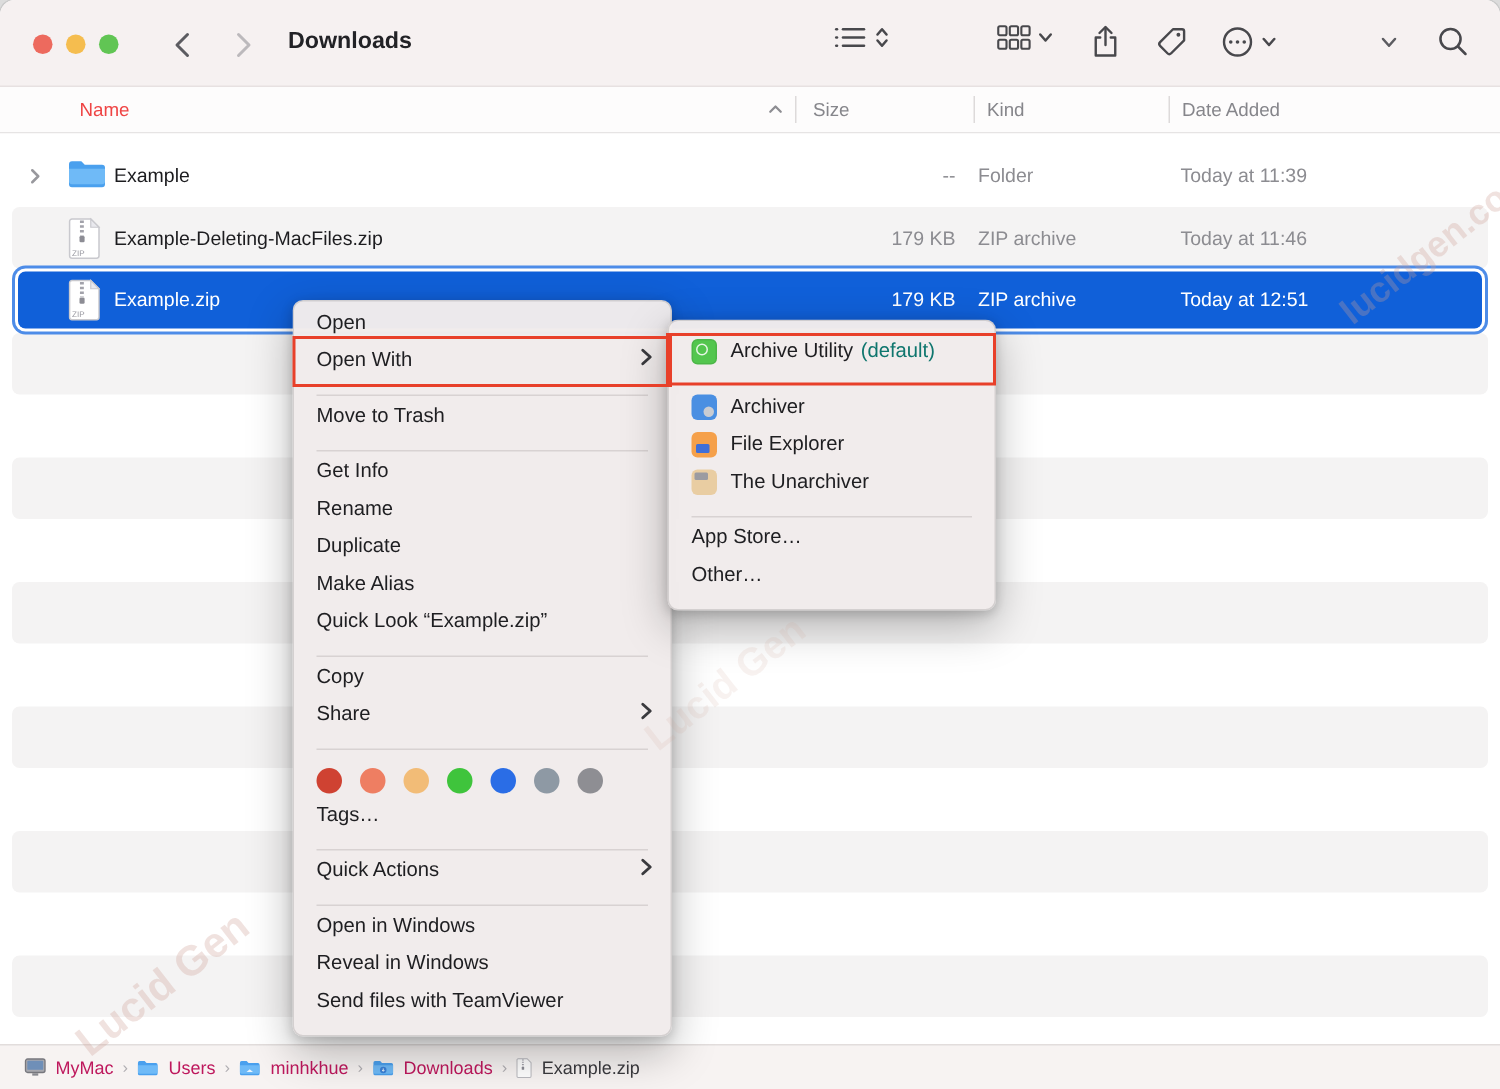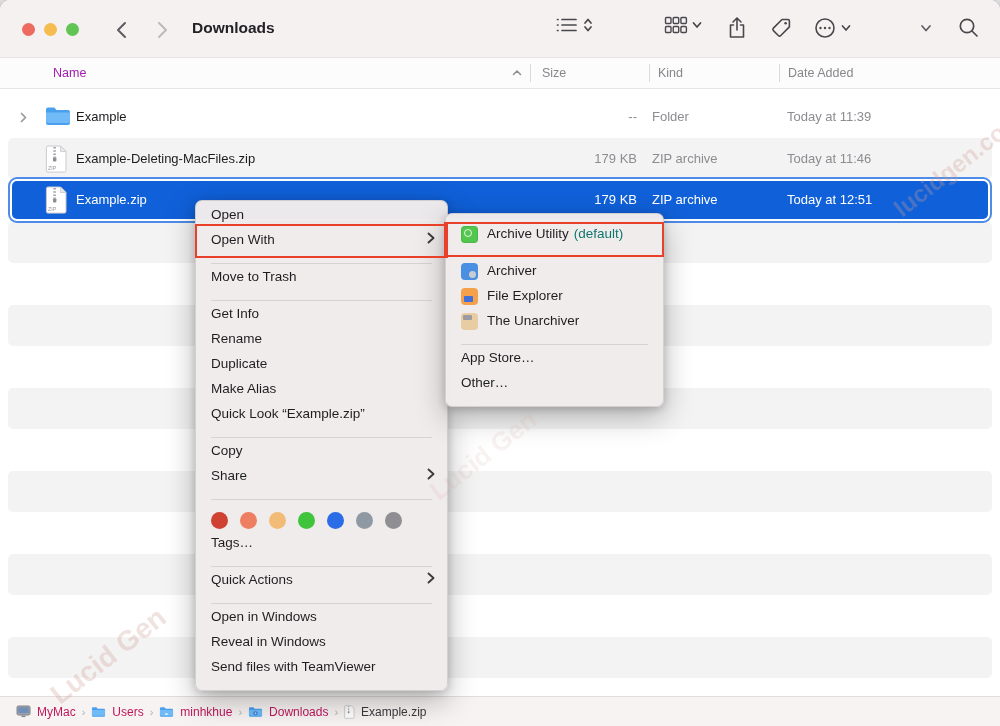--- a/index.html
+++ b/index.html
@@ -13,21 +13,21 @@
   .light.green{background:#61c554;}
   .navbtn{position:absolute;top:17px;width:26px;height:26px;display:flex;align-items:center;justify-content:center;}
   .navbtn.back{left:108px;}
   .navbtn.fwd{left:149px;}
   .win-title{position:absolute;left:192px;top:19px;font-size:15.5px;font-weight:700;color:#222226;}
   .tool-ico{position:absolute;top:16px;display:flex;align-items:center;gap:4px;color:#48484c;}
   svg.icon{display:block;}
   
   .colhead{position:absolute;left:0;top:58px;width:1000px;height:30px;background:#fdfcfc;border-bottom:1px solid #e6e4e4;}
   .colhead .lbl{position:absolute;top:8px;font-size:12.5px;color:#86868b;}
-  .colhead .lbl.name{left:53px;color:#a21caf;font-weight:500;}
+  .colhead .lbl.name{left:53px;color:#ef4444;font-weight:500;}
   .colhead .lbl.size{left:542px;}
   .colhead .lbl.kind{left:658px;}
   .colhead .lbl.date{left:788px;}
   .colsep{position:absolute;top:6px;width:1px;height:18px;background:#dddada;}
   .sortchev{position:absolute;left:512px;top:11px;}
   
   .content{position:absolute;left:0;top:89px;width:1000px;height:607px;background:#fff;}
   .stripe{position:absolute;left:8px;right:8px;height:41.5px;background:#f4f3f3;border-radius:5px;}
   .row{position:absolute;left:0;right:0;height:41.5px;}
   .row .cell{position:absolute;top:13px;font-size:13px;white-space:nowrap;}

